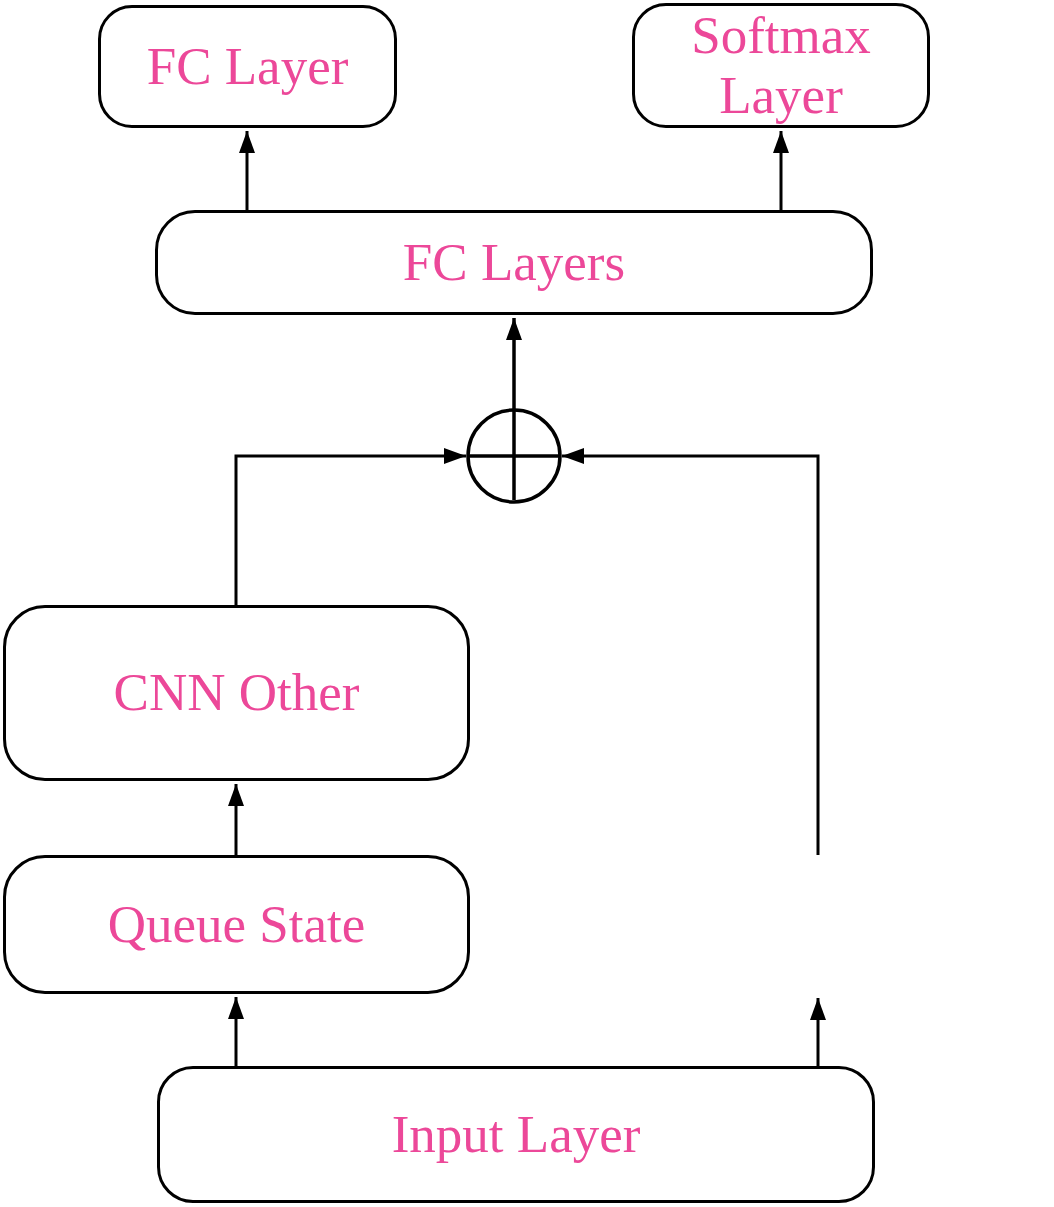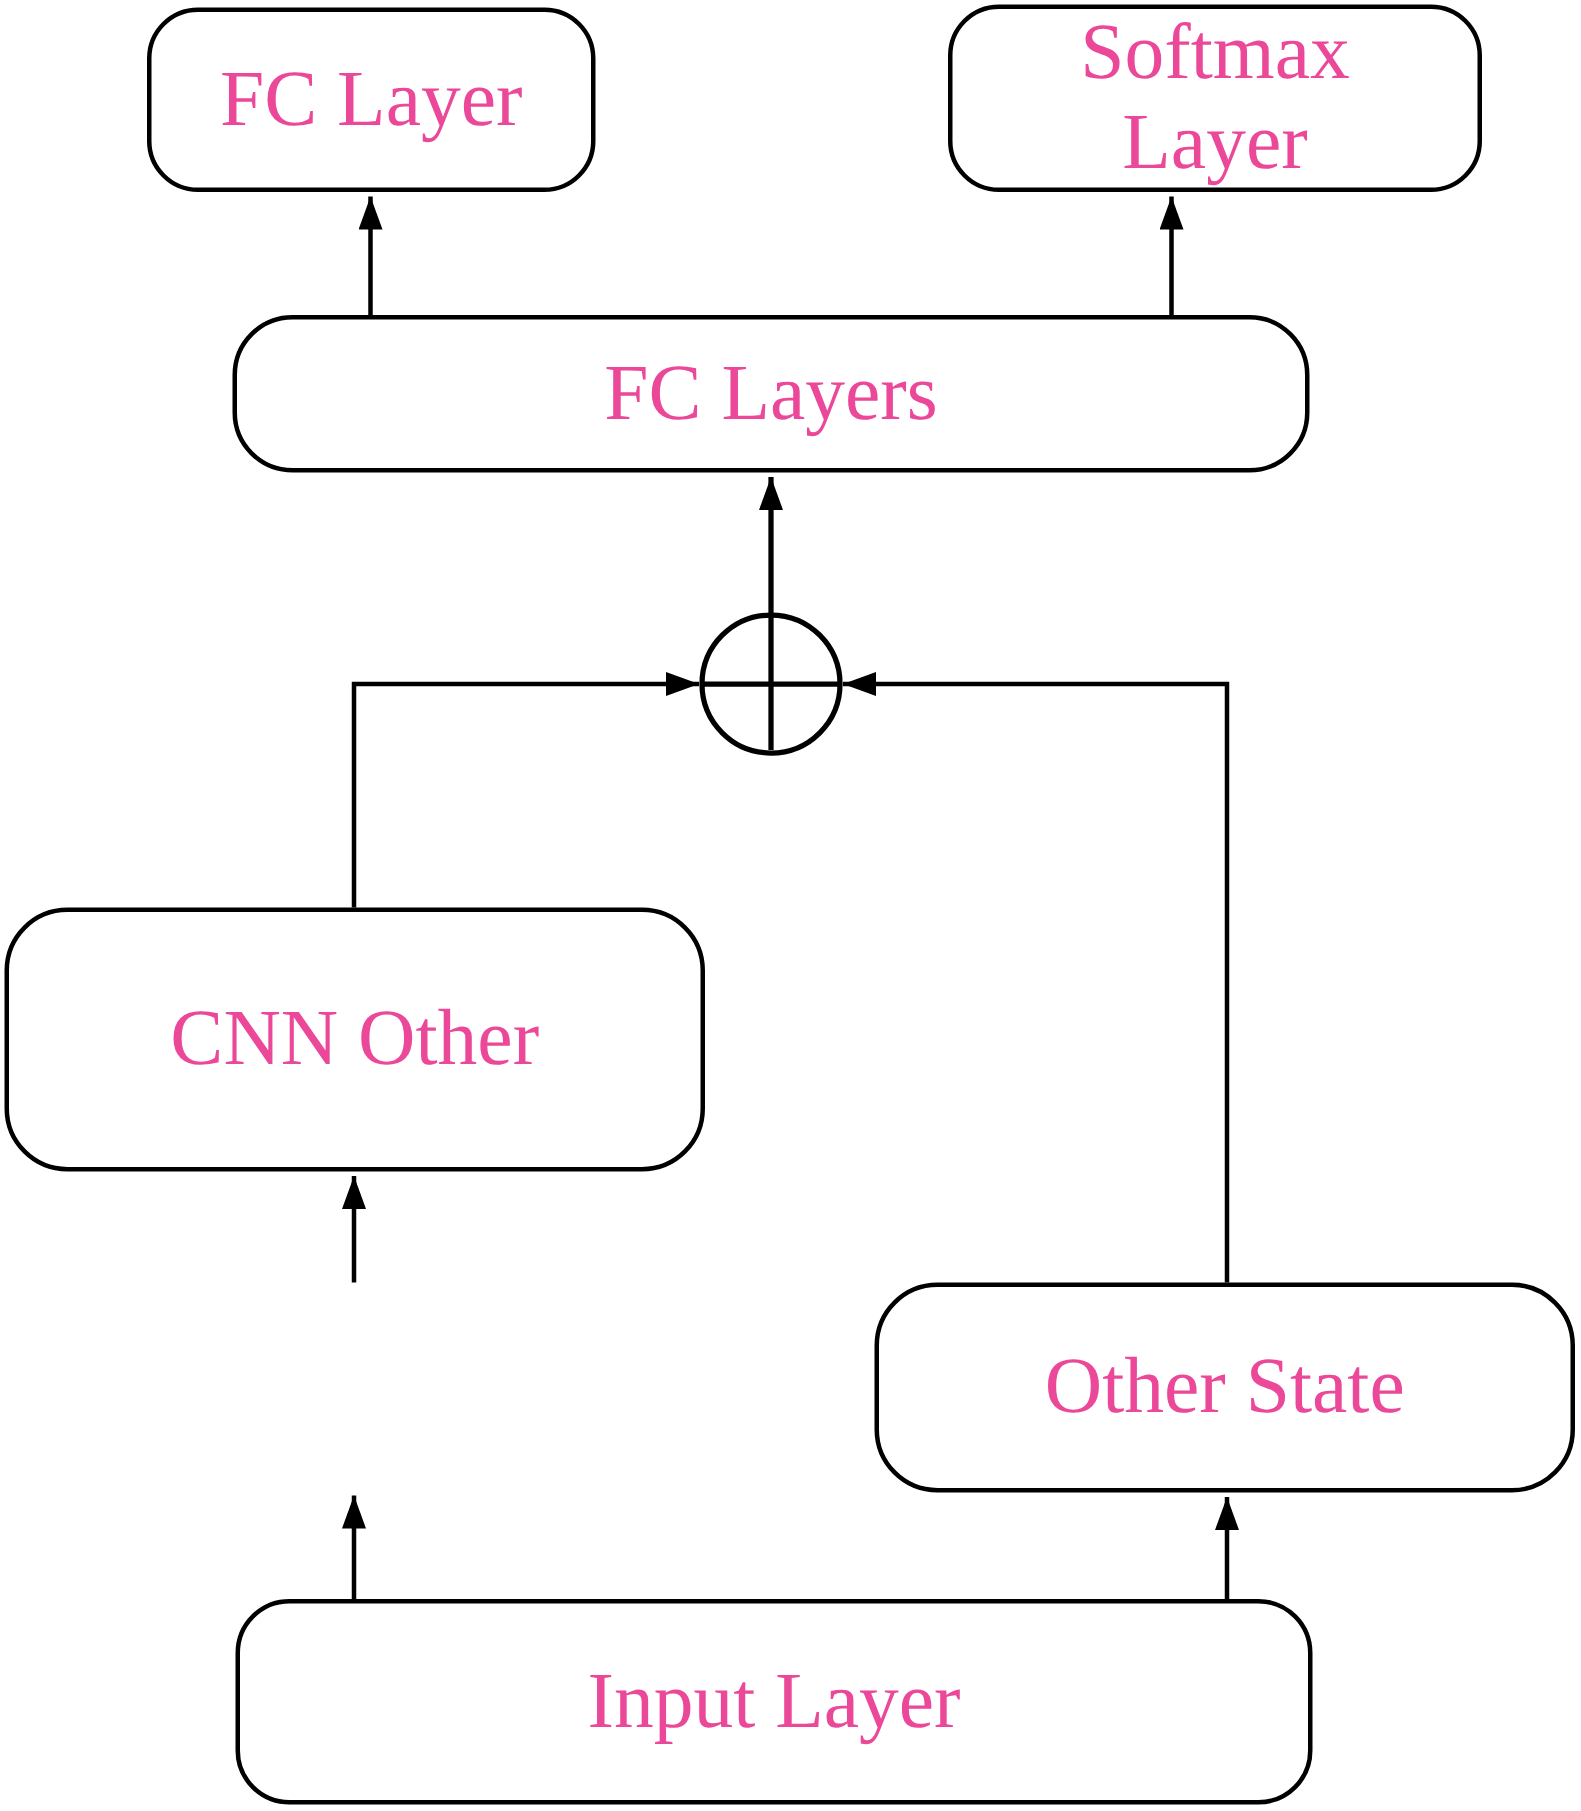--- a/index.html
+++ b/index.html
@@ -31,21 +31,21 @@
     border-radius: 38px;
     display: flex;
     align-items: center;
     justify-content: center;
     text-align: center;
     font-size: 53px;
     line-height: 1.13;
     white-space: pre-line;
   }
   .node-fc-layer      { left:  98px; top:    5px; width: 299px; height: 123px; border-radius: 34px; }
-  .node-softmax-layer { left: 632px; top:    3px; width: 356px; height: 125px; border-radius: 34px; padding: 12px 20px; }
+  .node-softmax-layer { left: 632px; top:    3px; width: 298px; height: 125px; border-radius: 34px; padding: 12px 20px; }
   .node-fc-layers     { left: 155px; top:  210px; width: 718px; height: 105px; border-radius: 40px; }
   .node-cnn-layers    { left:   3px; top:  605px; width: 467px; height: 176px; border-radius: 42px; }
   .node-queue-state   { left:   3px; top:  855px; width: 467px; height: 139px; border-radius: 42px; }
   .node-other-state   { left: 583px; top:  855px; width: 467px; height: 140px; border-radius: 42px; }
   .node-input-layer   { left: 157px; top: 1066px; width: 718px; height: 137px; border-radius: 36px; }
 </style>
 </head>
 <body>
 
 <div class="canvas">
@@ -86,22 +86,22 @@
   </div>
 
   <div class="node node-fc-layers">
     <span>FC Layers</span>
   </div>
 
   <div class="node node-cnn-layers">
     <span>CNN Other</span>
   </div>
 
+  <div class="node node-queue-state">
+    <span>Queue State</span>
+  </div>
 
-  <div class="node node-other-state">
-    <span>Other State</span>
-  </div>
 
   <div class="node node-input-layer">
     <span>Input Layer</span>
   </div>
 
 </div>
 
 </body></html>

